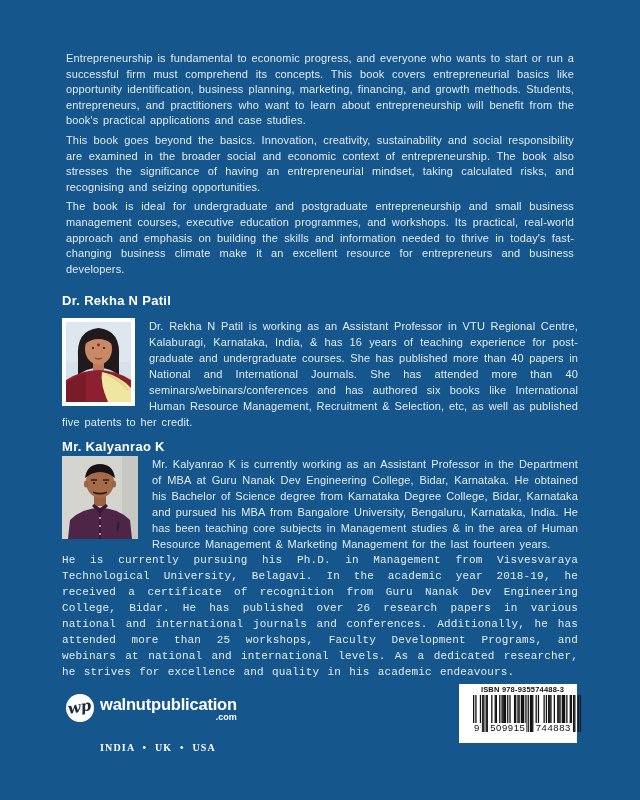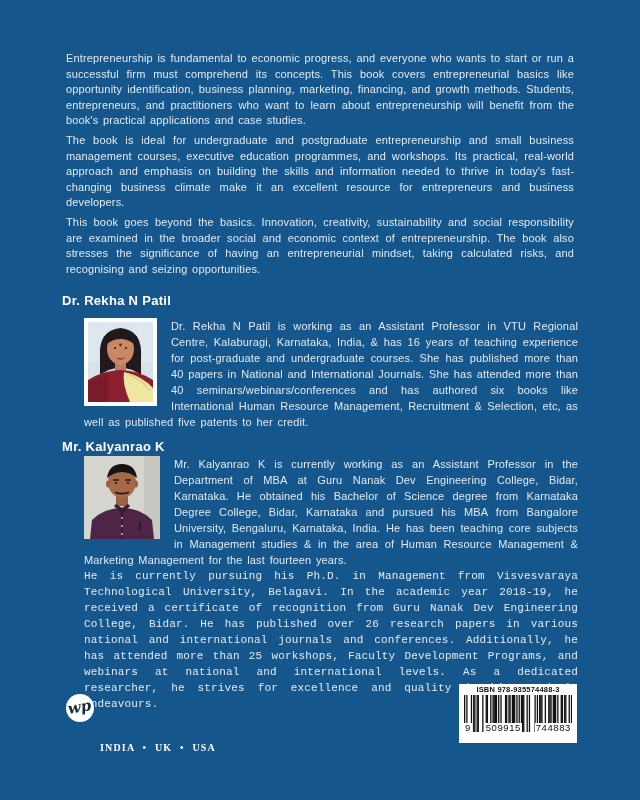--- a/index.html
+++ b/index.html
@@ -19,21 +19,21 @@
   .desc p{
     margin:4px;font-size:11px;line-height:15.6px;text-align:justify;
     letter-spacing:0.15px;word-spacing:1.5px;color:#E3EBF1;
   }
   h3.author-name{
     margin:0;color:#FFFFFF;font-size:13px;font-weight:bold;
     letter-spacing:0.3px;line-height:14px;
   }
   .sec1 h3{margin-top:17px;margin-bottom:10px;}
   .sec2 h3{margin-top:10px;margin-bottom:2px;}
-  .author-flow{overflow:visible;margin-left:22px;}
+  .author-flow{overflow:visible;}
   .author-flow::after{content:"";display:block;clear:both;}
   .photo{
     float:left;margin-right:14px;margin-bottom:4px;
     line-height:0;
   }
   .photo svg{display:block;}
   .author-flow p{
     margin:0;font-size:11px;line-height:16px;text-align:justify;
     letter-spacing:0.15px;word-spacing:1.5px;color:#E3EBF1;
   }
@@ -60,21 +60,21 @@
     font-size:9px;font-weight:bold;text-align:right;line-height:8px;color:#fff;
   }
   .countries{
     margin-top:20px;text-align:center;
     font-family:"Liberation Serif", serif;font-weight:bold;
     font-size:10px;letter-spacing:1.2px;word-spacing:4px;color:#fff;
   }
   
   .barcode{
     position:absolute;left:459px;top:684px;width:118px;height:59px;
-    background:#FFFFFF;box-sizing:border-box;padding:2px 5px 3px 5px;
+    background:#FFFFFF;box-sizing:border-box;padding:2px 5px 3px 14px;
   }
   .isbn-label{
     font-size:7.5px;line-height:8px;color:#101010;text-align:center;
     letter-spacing:0.2px;white-space:nowrap;font-weight:bold;
   }
   .bars{height:37px;margin-top:1px;}
   .bars svg{display:block;}
   .digits{
     display:flex;justify-content:space-between;align-items:flex-end;
     margin-top:-9px;position:relative;
@@ -86,22 +86,22 @@
 </style>
 </head>
 <body>
 
 <div class="cover">
 
   <div class="content">
 
     <div class="desc">
       <p>Entrepreneurship is fundamental to economic progress, and everyone who wants to start or run a successful firm must comprehend its concepts. This book covers entrepreneurial basics like opportunity identification, business planning, marketing, financing, and growth methods. Students, entrepreneurs, and practitioners who want to learn about entrepreneurship will benefit from the book's practical applications and case studies.</p>
+      <p>This book goes beyond the basics. Innovation, creativity, sustainability and social responsibility are examined in the broader social and economic context of entrepreneurship. The book also stresses the significance of having an entrepreneurial mindset, taking calculated risks, and recognising and seizing opportunities.</p>
       <p>The book is ideal for undergraduate and postgraduate entrepreneurship and small business management courses, executive education programmes, and workshops. Its practical, real-world approach and emphasis on building the skills and information needed to thrive in today's fast-changing business climate make it an excellent resource for entrepreneurs and business developers.</p>
-      <p>This book goes beyond the basics. Innovation, creativity, sustainability and social responsibility are examined in the broader social and economic context of entrepreneurship. The book also stresses the significance of having an entrepreneurial mindset, taking calculated risks, and recognising and seizing opportunities.</p>
     </div>
 
     <section class="sec1">
       <h3 class="author-name">Dr. Rekha N Patil</h3>
       <div class="author-flow">
         <span class="photo">
 
           <svg width="73" height="88" viewBox="0 0 73 88" xmlns="http://www.w3.org/2000/svg">
             <rect x="0" y="0" width="73" height="88" fill="#FFFFFF"></rect>
             <rect x="4" y="4" width="65" height="80" fill="#D7E1E8"></rect>
@@ -163,20 +163,24 @@
         <p class="bio-extra">He is currently pursuing his Ph.D. in Management from Visvesvaraya Technological University, Belagavi. In the academic year 2018-19, he received a certificate of recognition from Guru Nanak Dev Engineering College, Bidar. He has published over 26 research papers in various national and international journals and conferences. Additionally, he has attended more than 25 workshops, Faculty Development Programs, and webinars at national and international levels. As a dedicated researcher, he strives for excellence and quality in his academic endeavours.</p>
       </div>
     </section>
 
   </div>
 
   <div class="publisher">
     <div class="logo-row">
       <div class="logo-circle">
         <span class="wp">wp</span>
+      </div>
+      <div class="name-col">
+        <span class="pub-name">walnutpublication</span>
+        <span class="pub-tld">.com</span>
       </div>
     </div>
     <div class="countries">INDIA • UK • USA</div>
   </div>
 
   <div class="barcode">
     <div class="isbn-label">ISBN 978-935574488-3</div>
     <div class="bars" id="bars">
         <svg width="108" height="37" viewBox="0 0 108 37" xmlns="http://www.w3.org/2000/svg">
           <rect x="0.00" y="0" width="1.29" height="37" fill="#111111"></rect>

